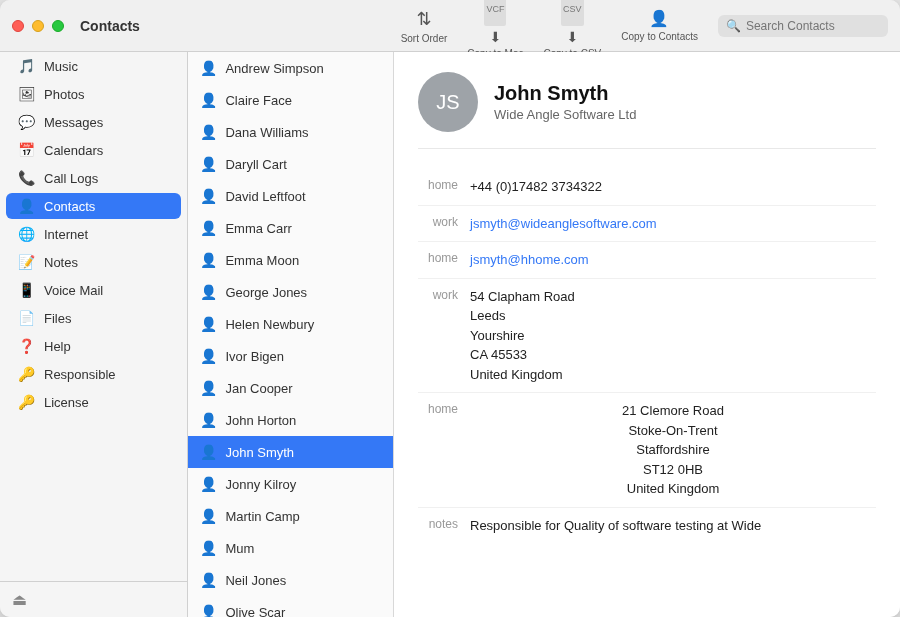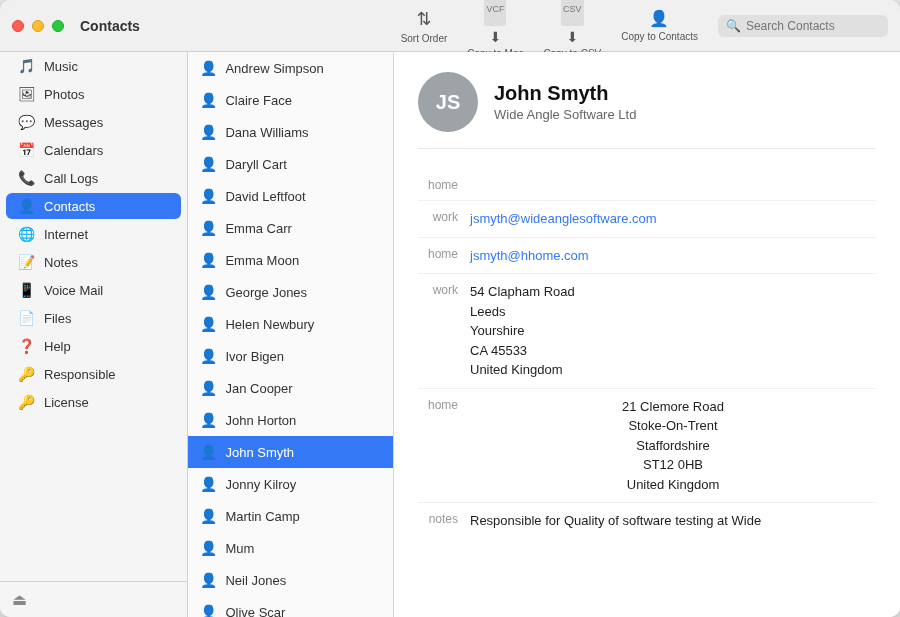--- a/index.html
+++ b/index.html
@@ -165,21 +165,21 @@
     .contact-avatar {
       width: 60px;
       height: 60px;
       border-radius: 50%;
       background: #9ea3a8;
       display: flex;
       align-items: center;
       justify-content: center;
       color: white;
       font-size: 20px;
-      font-weight: 700;
+      font-weight: 400;
       flex-shrink: 0;
     }
     .contact-name-block .contact-name {
       font-size: 20px;
       font-weight: 600;
       color: #111;
     }
     .contact-name-block .contact-company {
       font-size: 13px;
       color: #666;
@@ -399,20 +399,21 @@
           <span>JS</span>
         </div>
         <div class="contact-name-block">
           <div class="contact-name">John Smyth</div>
           <div class="contact-company">Wide Angle Software Ltd</div>
         </div>
       </div>
 
       <div class="detail-row">
         <span class="detail-label">home</span>
+        <span class="detail-value">+44 (0)17482 3734322</span>
       </div>
       <div class="detail-row">
         <span class="detail-label">work</span>
         <span class="detail-value blue">jsmyth@wideanglesoftware.com</span>
       </div>
       <div class="detail-row">
         <span class="detail-label">home</span>
         <span class="detail-value blue">jsmyth@hhome.com</span>
       </div>
       <div class="detail-row">

